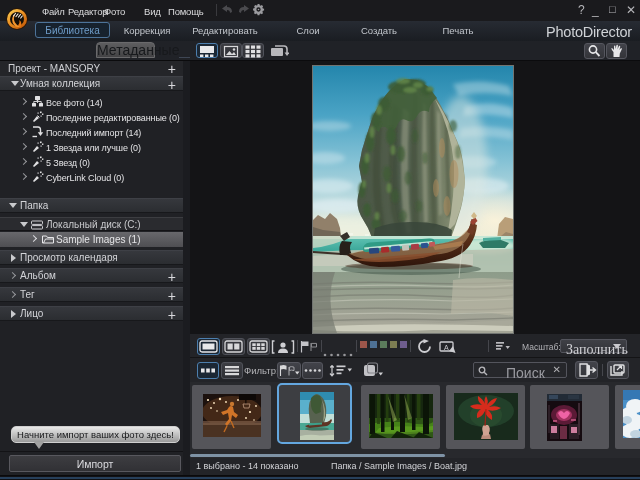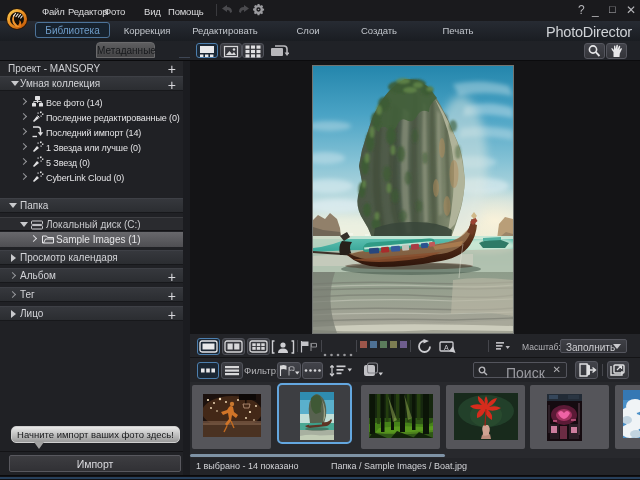--- a/index.html
+++ b/index.html
@@ -15,21 +15,21 @@
 
 
 #tabrow { position:absolute; left:0; top:21px; width:640px; height:20px; background:linear-gradient(#272b33,#1a1d22); }
 #libbtn { position:absolute; left:35px; top:1px; width:75px; height:16px; border:1px solid #4d7399; border-radius:3px; background:#17222e; color:#6f9cc8; font-size:10px; text-align:center; line-height:15px; }
 .tabtxt { position:absolute; top:4px; font-size:9.5px; color:#c2c6cc; white-space:nowrap; transform:translateX(-50%); }
 #pdlogo { position:absolute; right:8px; top:3px; font-size:14.5px; color:#d0d3d7; letter-spacing:-0.2px; }
 
 
 #row3 { position:absolute; left:0; top:41px; width:640px; height:20px; background:#202227; border-bottom:1px solid #0b0b0d; }
 #tab-proj { position:absolute; left:9px; top:0px; width:85px; height:20px; background:#17191e; border:1px solid #3c434f; border-bottom:none; border-radius:4px 4px 0 0; color:#5d87b5; font-size:10px; text-align:center; line-height:17px; }
-#tab-meta { position:absolute; left:96px; top:1px; width:59px; height:16px; background:linear-gradient(#5e5e60,#434345); border:1px solid #6a6a6c; border-radius:4px 4px 0 0; color:#17191c; font-size:10px; text-align:center; line-height:15px; }
+#tab-meta { position:absolute; left:96px; top:1px; width:59px; height:16px; background:linear-gradient(#5e5e60,#434345); border:1px solid #6a6a6c; border-radius:4px 4px 0 0; color:#17191c; font-size:14px; text-align:center; line-height:15px; }
 .vbtn { position:absolute; top:2px; width:22px; height:15px; border-radius:3px; background:linear-gradient(#3c3d43,#2e2f34); border:1px solid #50525a; }
 .vbtn.sel { background:#1b2734; border:1px solid #4d7fae; }
 .tbtn { position:absolute; border-radius:3px; background:linear-gradient(#42434a,#333439); border:1px solid #55565e; }
 
 
 #lpanel { position:absolute; left:0; top:61px; width:190px; height:414px; background:#202125; overflow:hidden; }
 #lpscroll { position:absolute; left:183px; top:0; width:7px; height:414px; background:#1b1c20; }
 .prow { position:absolute; left:0; width:183px; }
 .hdr { background:linear-gradient(#36383d,#2b2d31); border-top:1px solid #3e4046; border-bottom:1px solid #17181b; }
 .htext { position:absolute; left:20px; top:2px; font-size:10px; color:#d3d4d8; white-space:nowrap; }
@@ -570,21 +570,21 @@
       <svg class="abs" style="left:306px;top:8px;" width="14" height="9">
           <g fill="#b9b9bd">
             <rect x="0" y="0" width="8" height="1.7"></rect>
             <rect x="0" y="3" width="6.5" height="1.7"></rect>
             <rect x="0" y="6" width="5" height="1.7"></rect>
           </g>
           <path d="M9.5 4 L14 4 L11.7 7 Z" fill="#b9b9bd"></path>
         </svg>
       <span class="abs" style="left:332px;top:8px;font-size:8.5px;color:#b2b2b6;">Масштаб:</span>
       <div class="abs" style="left:370px;top:5px;width:67px;height:14px;background:linear-gradient(#3f4046,#323338);border:1px solid #54555d;border-radius:2px;">
-        <span style="position:absolute;left:5px;top:1.5px;font-size:10px;color:#cfcfd3;">Заполнить</span>
+        <span style="position:absolute;left:5px;top:1.5px;font-size:14px;color:#cfcfd3;font-family:Liberation Serif, serif;">Заполнить</span>
         <div style="position:absolute;right:5px;top:4px;width:0;height:0;border-left:4px solid transparent;border-right:4px solid transparent;border-top:5px solid #c9c9cd;"></div>
       </div>
     </div>
 
     <div id="tb2">
       <div class="vbtn sel" style="left:7px;top:4px;width:22px;height:17px;">
         <svg width="20" height="15" viewBox="0 0 20 15">
             <g fill="#e8e8ea">
               <rect x="3" y="5.5" width="3.6" height="4"></rect>
               <rect x="8.2" y="5.5" width="3.6" height="4"></rect>

